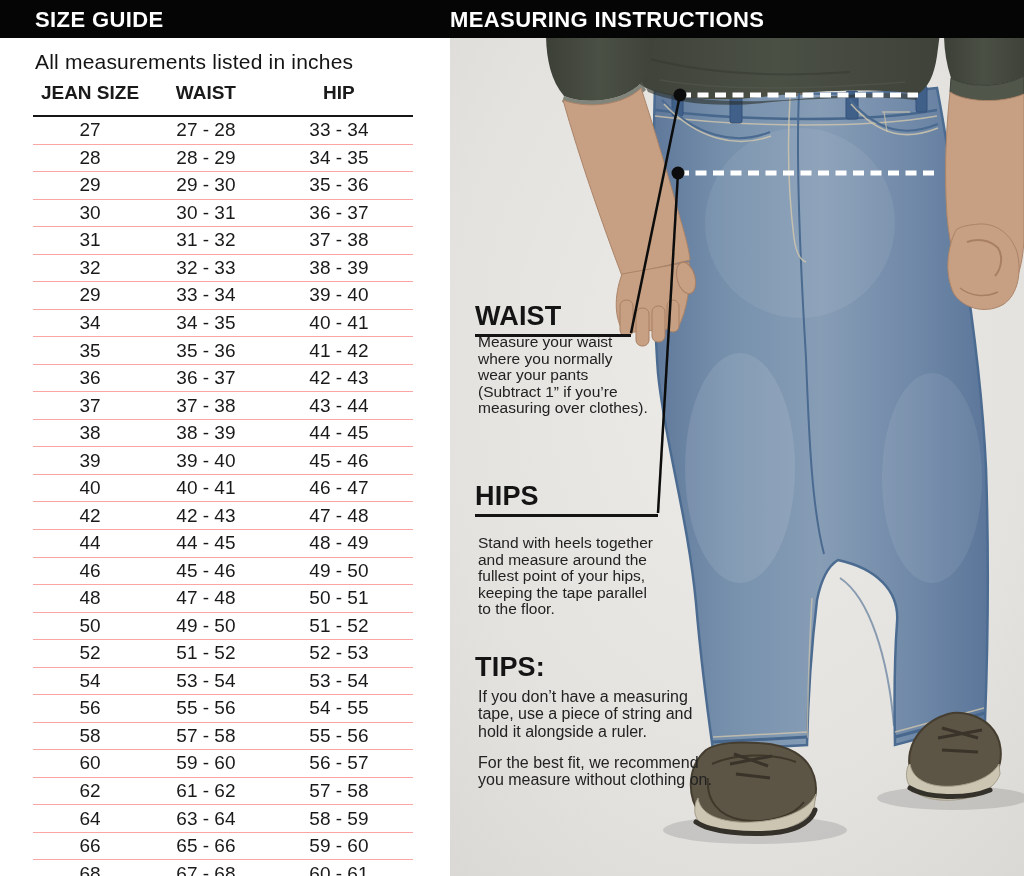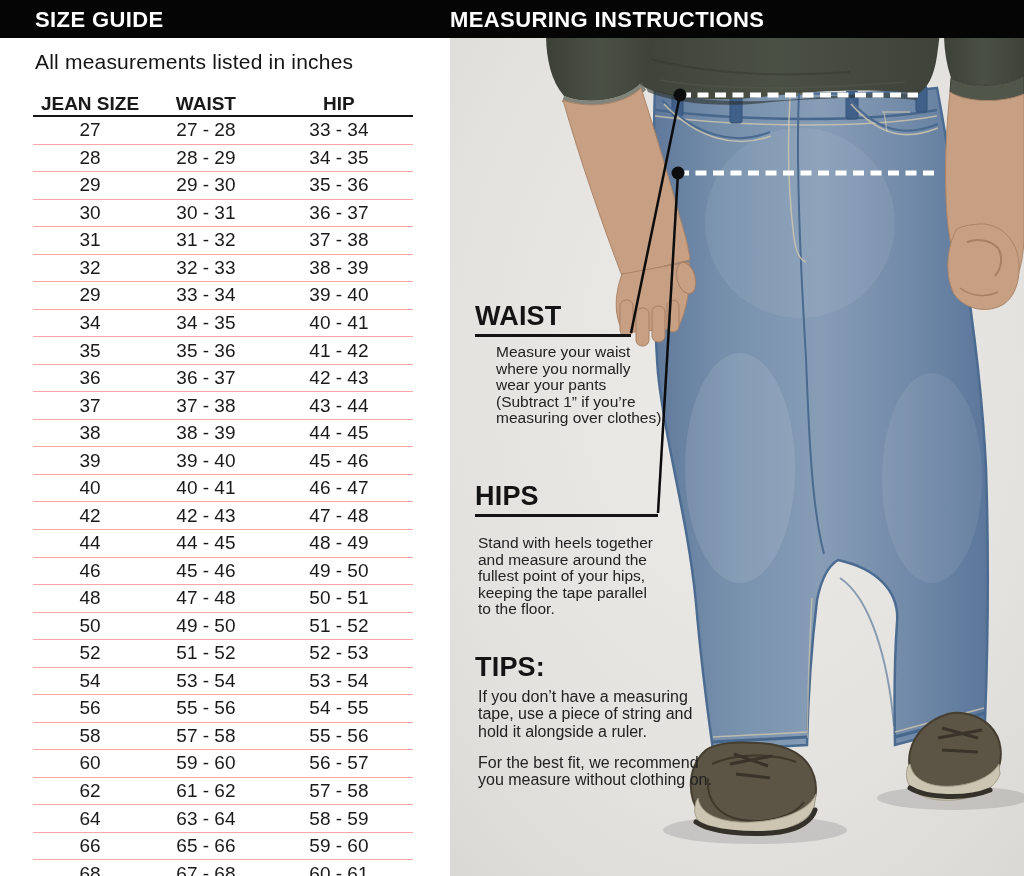--- a/index.html
+++ b/index.html
@@ -8,37 +8,37 @@
   
   .topbar{position:absolute;left:0;top:0;width:1024px;height:38px;background:#050505;z-index:5;}
   .bar-title{position:absolute;top:0;line-height:39px;color:#ffffff;font-weight:bold;
              font-size:22px;letter-spacing:0.4px;white-space:nowrap;}
   .bar-title.left{left:35px;}
   .bar-title.right{left:450px;}
   
   .left-panel{position:absolute;left:0;top:38px;width:450px;height:716px;background:#ffffff;}
   .subtitle{position:absolute;left:35px;top:12px;font-size:21px;color:#141414;letter-spacing:0.2px;}
   .table{position:absolute;left:33px;top:44px;width:380px;}
-  .thead{display:flex;height:33px;align-items:flex-end;border-bottom:2px solid #161616;}
+  .thead{display:flex;height:33px;align-items:flex-start;border-bottom:2px solid #161616;}
   .th{font-weight:bold;font-size:19px;}
   .trow{display:flex;height:26.54px;align-items:center;border-bottom:1px solid #fca5a5;}
   .trow:last-child{border-bottom:none;}
   .tcell{font-size:19px;text-align:center;}
   .c0{width:30%;} .c1{width:31%;} .c2{width:39%;}
   
   .right-panel{position:absolute;left:450px;top:38px;width:574px;height:838px;background:#e4e2df;overflow:hidden;}
   .photo-svg{position:absolute;left:0;top:0;z-index:1;}
   .sec{position:absolute;z-index:2;}
   .sec-heading{font-weight:bold;font-size:27px;line-height:30px;color:#141414;letter-spacing:0.2px;}
   .underlined{border-bottom:3px solid #141414;padding-bottom:3px;}
   .h-waist{left:25px;top:263px;width:156px;}
   .h-hips{left:25px;top:443px;width:183px;}
   .h-tips{left:25px;top:614px;}
   .sec-body{font-size:15.5px;line-height:16.6px;color:#222;white-space:pre-line;}
-  .b-waist{left:28px;top:306px;width:220px;margin-left:18px;}
+  .b-waist{left:28px;top:296px;width:220px;}
   .b-hips{left:28px;top:497px;width:230px;}
   .tips-body{font-size:16px;line-height:17.4px;color:#222;white-space:pre-line;}
   .b-tips1{left:28px;top:650px;width:260px;}
   .b-tips2{left:28px;top:716px;width:270px;}
 </style>
 </head>
 <body>
 
 <div class="page">
 

